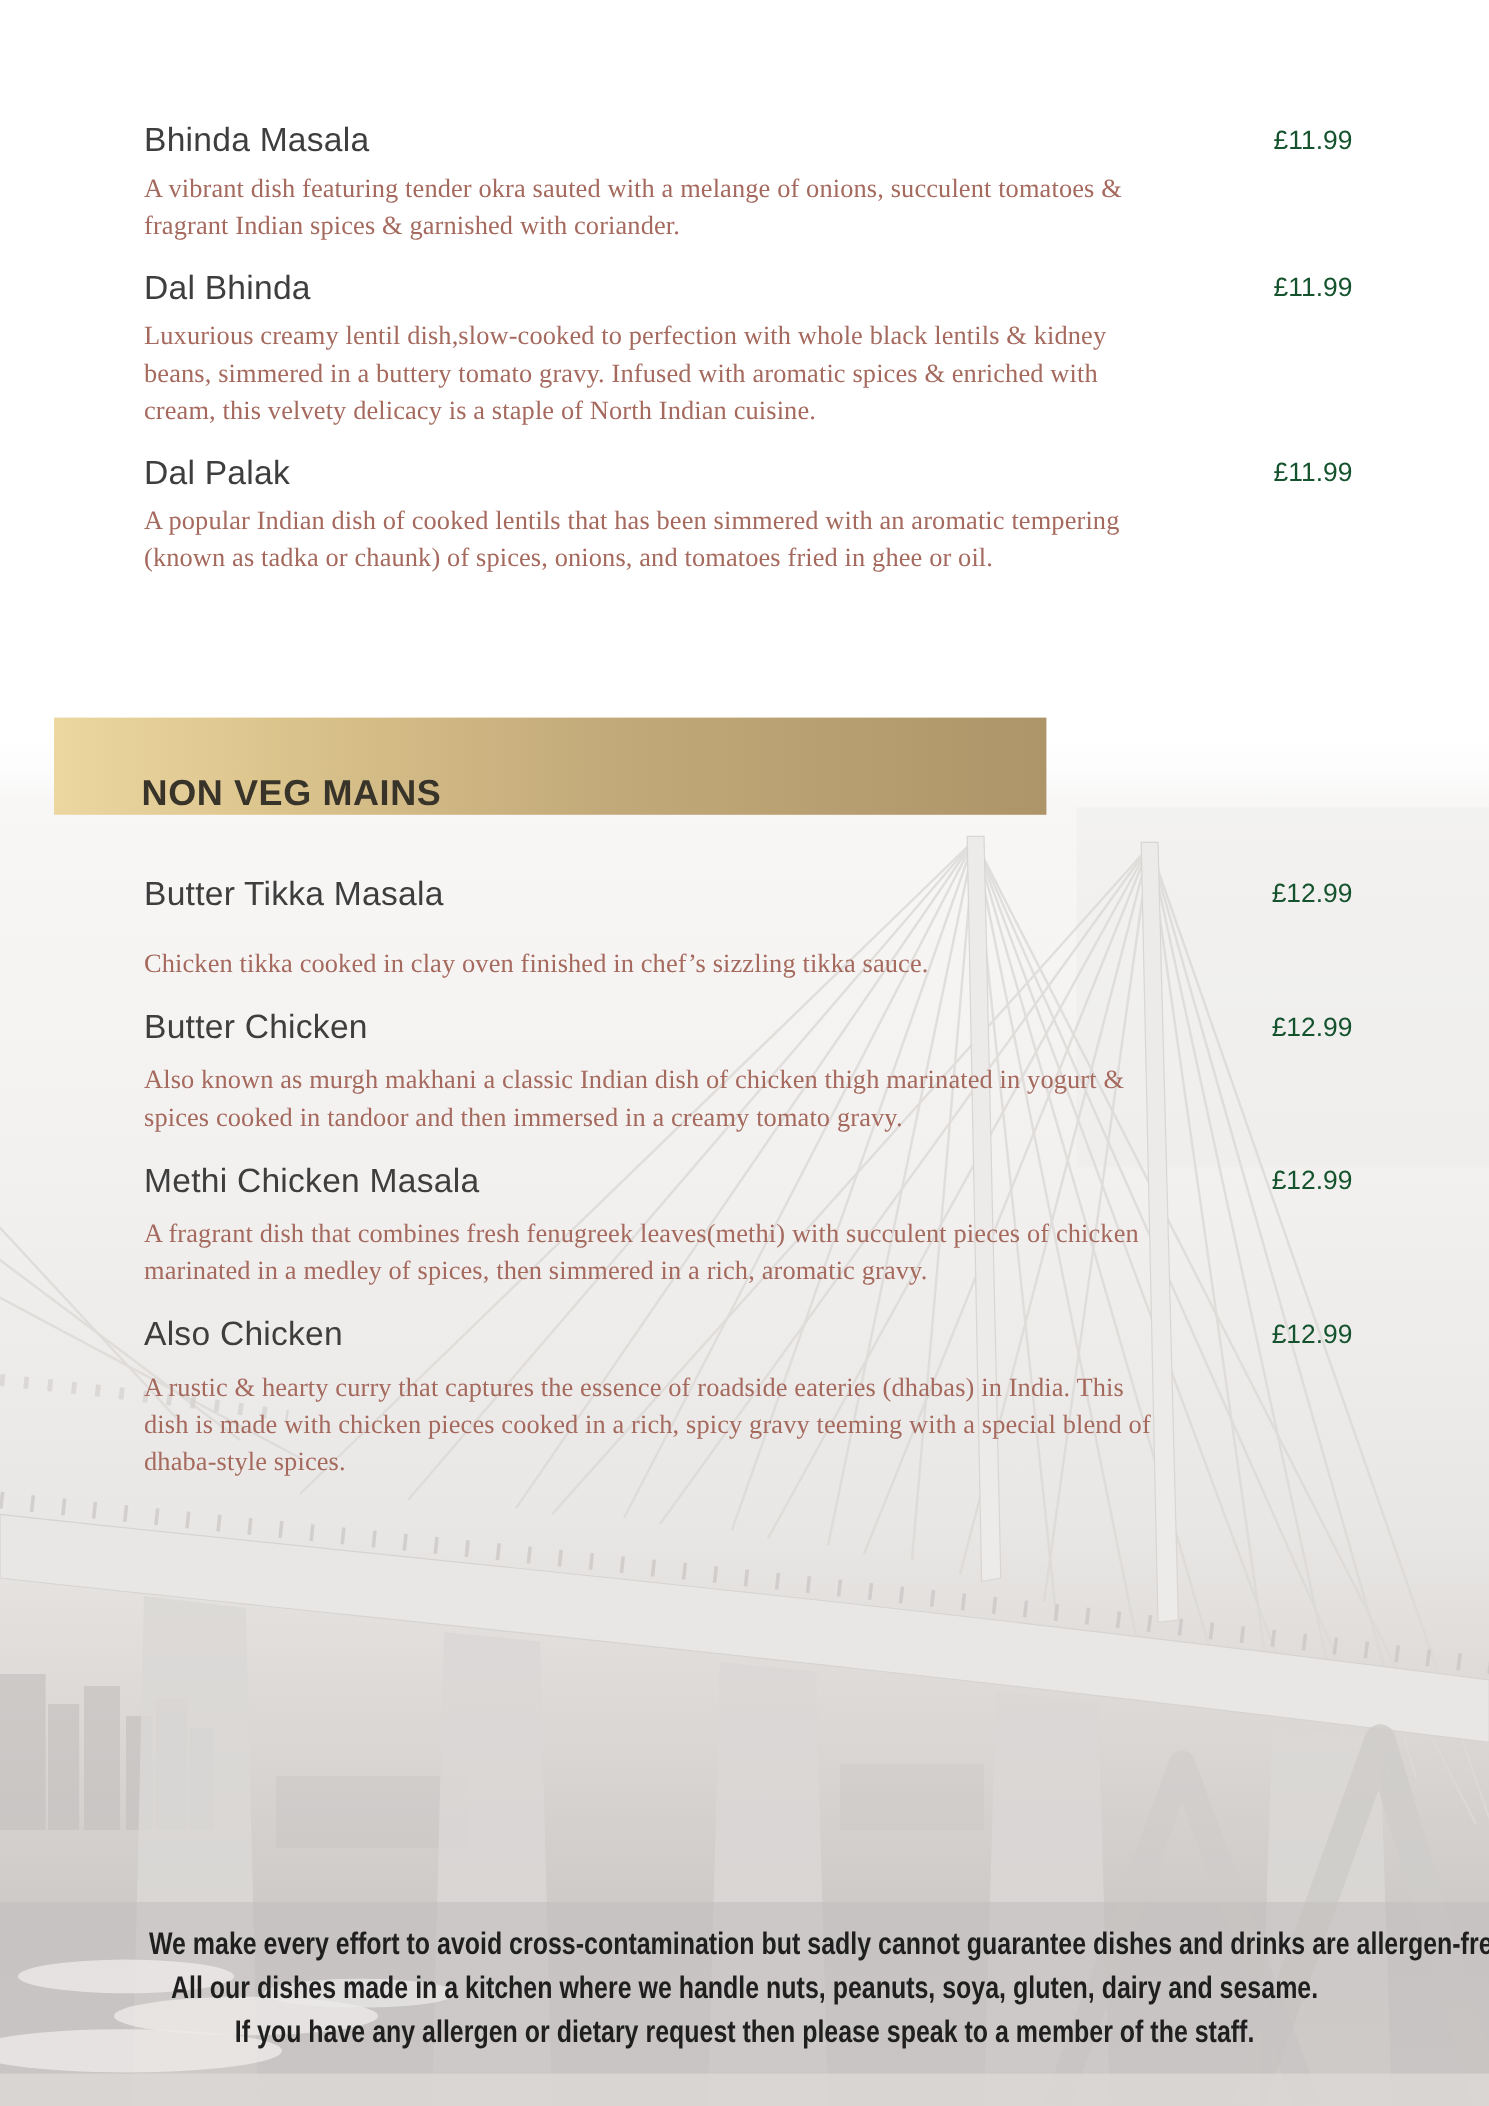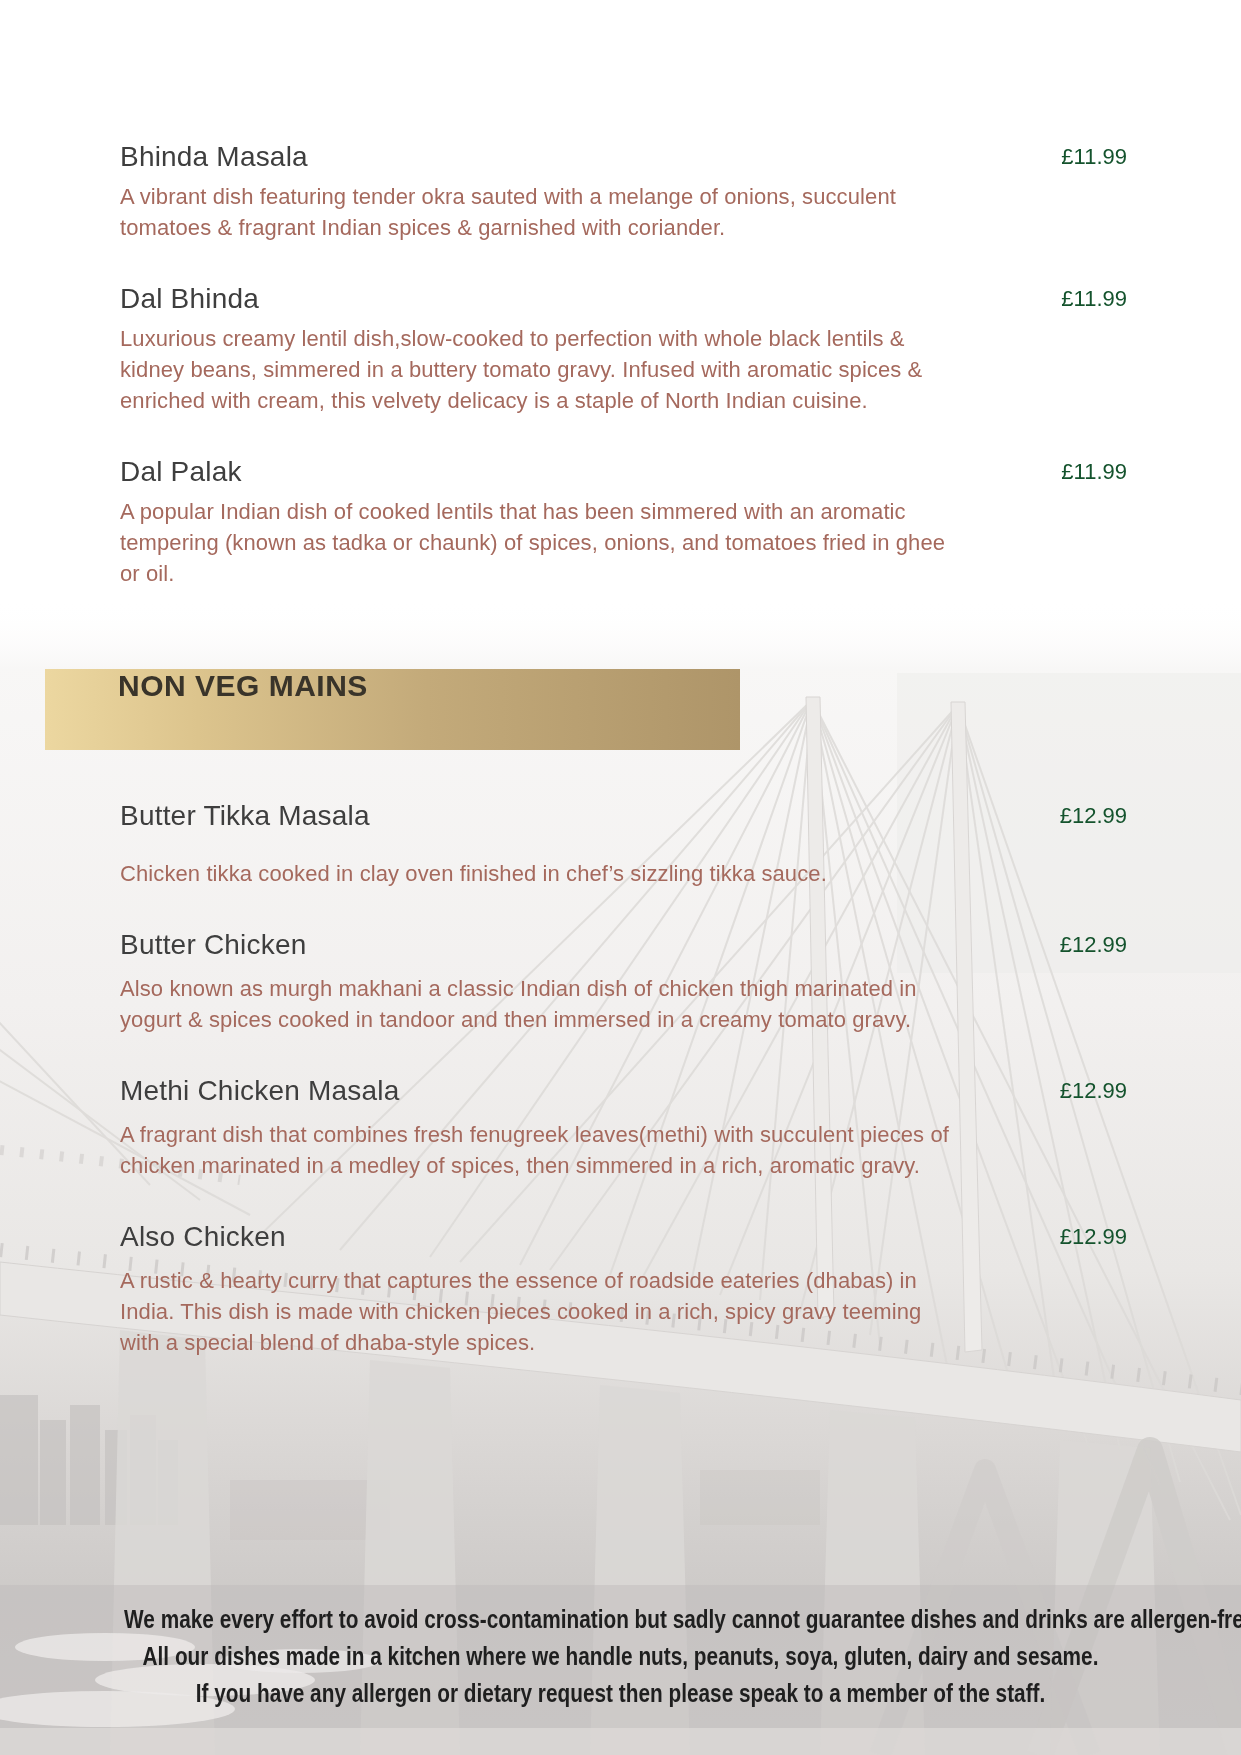--- a/index.html
+++ b/index.html
@@ -7,40 +7,40 @@
     position:relative;
     width:1241px;height:1755px;
     overflow:hidden;
     background:#ffffff;
     font-family:"Liberation Sans",sans-serif;
   }
   .bridge-bg{position:absolute;left:0;top:0;width:1241px;height:1755px;z-index:0;}
   .content{position:relative;z-index:1;padding:101px 114px 0 120px;}
 
   .item{margin-bottom:21px;}
-  .item .row{display:flex;align-items:flex-start;margin-top:40px;}
+  .item .row{display:flex;align-items:flex-start;}
   .item h3{
     margin:0;font-size:28px;line-height:32px;font-weight:400;
     color:#3e3e3e;letter-spacing:.2px;
   }
   .item .price{
     margin-left:auto;font-size:22px;line-height:32px;
     color:#14532d;white-space:nowrap;
   }
   .item p{
     margin:8px 0 0;max-width:845px;
     font-size:22px;line-height:31px;
-    color:#a5695d;letter-spacing:.1px;
+    color:#a5695d;letter-spacing:.1px;font-family:Liberation Serif, serif;
   }
 
   .section-banner{
-    margin:80px 0 50px -75px;
-    width:695px;height:81px;
+    margin:118px 0 50px -75px;
+    width:827px;height:81px;
     background:linear-gradient(90deg,#ecd7a0 0%,#dcc48d 22%,#c3aa7a 55%,#ae9569 100%);
-    display:flex;align-items:flex-start;
+    display:flex;align-items:flex-end;
   }
   .section-banner h2{
     margin:0;padding-left:73px;
     font-size:30px;font-weight:700;color:#39342a;letter-spacing:.5px;
   }
 
   .nonveg .item{margin-bottom:22px;}
   .nonveg .item p{margin-top:12px;}
   .nonveg .item:first-child p{margin-top:26px;}
 

